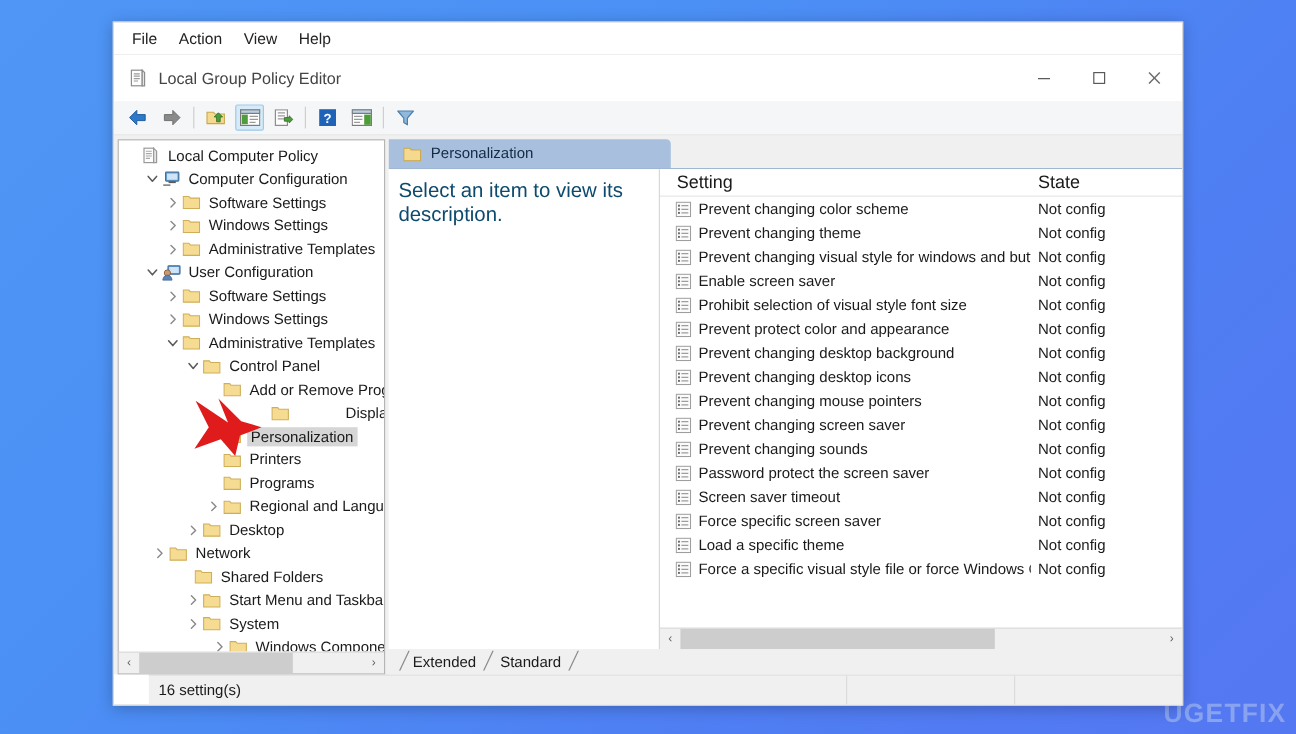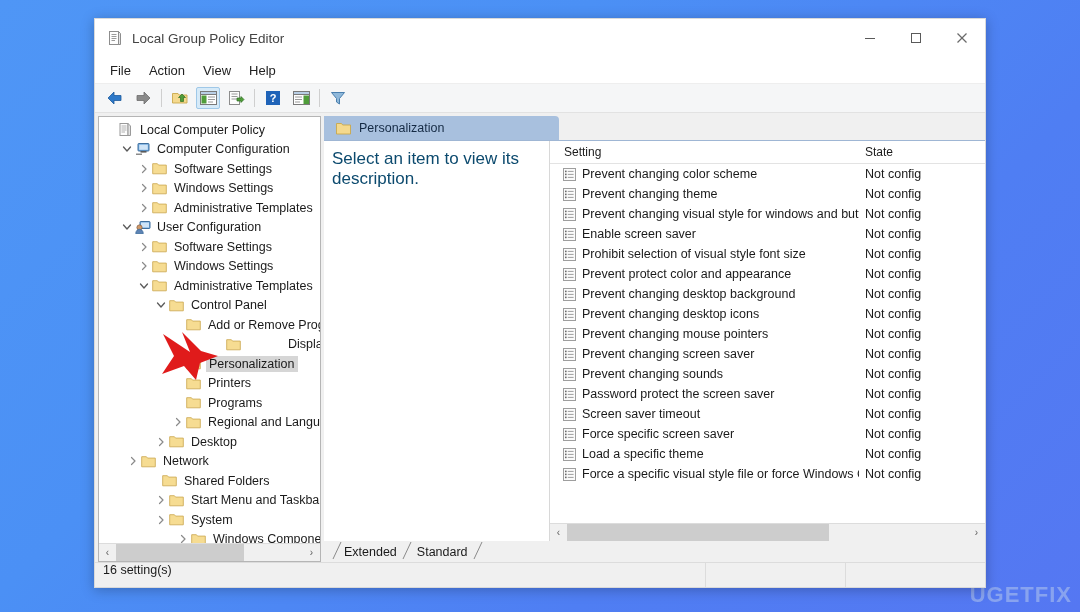--- a/index.html
+++ b/index.html
@@ -220,21 +220,21 @@
   #list-pane {
     flex: 1 1 auto;
     display: flex; flex-direction: column;
     min-width: 0;
     background: #ffffff;
     overflow: hidden;
   }
   #list-header {
     height: 22px;
     display: flex; align-items: center;
-    font-size: 12px; color: #1a1a1a;
+    font-size: 15px; color: #1a1a1a;
     border-bottom: 1px solid #e3e3e3;
     flex: 0 0 auto;
     background: #ffffff;
   }
   #list-header .col-setting { flex: 1 1 auto; padding-left: 14px; }
   #list-header .col-state { width: 120px; flex: 0 0 120px; padding-left: 6px; }
   #list-body {
     flex: 1 1 auto;
     overflow: hidden;
     background: #ffffff;
@@ -281,23 +281,23 @@
   }
   .tab .slash-l { left: -1px; }
   .tab .slash-r { right: -6px; }
   .tab .slash-l svg, .tab .slash-r svg { display:block; }
 
   
   #statusbar {
     height: 24px;
     background: #f0f0f0;
     border-top: 1px solid #dcdcdc;
-    display: flex; 
+    display: flex; align-items: center;
     flex: 0 0 auto;
-    font-size: 12.5px; color: #1a1a1a;
+    font-size: 12.5px; color: #1a1a1a; margin-left: 29px;
   }
   #status-main { flex: 1 1 auto; padding-left: 8px; }
   .status-cell {
     width: 140px; flex: 0 0 140px;
     height: 24px;
     border-left: 1px solid #dcdcdc;
     box-sizing: border-box;
   }
 
   
@@ -310,20 +310,27 @@
   }
 </style>
 </head>
 <body>
 
 <div id="desktop">
 
   <div id="watermark">UGETFIX</div>
 
   <div id="window">
+
+    <div id="menubar">
+      <div class="menu-item">File</div>
+      <div class="menu-item">Action</div>
+      <div class="menu-item">View</div>
+      <div class="menu-item">Help</div>
+    </div>
 
     <div id="titlebar">
       <span class="title-icon">
         <svg width="16" height="16" viewBox="0 0 16 16">
           <rect x="2.5" y="1.5" width="9" height="13" fill="#fdfdfd" stroke="#8d8d8d" stroke-width="1"></rect>
           <path d="M11.5 1.5 L13.5 3.5 L13.5 14.5 L11.5 14.5 Z" fill="#e6e6e6" stroke="#8d8d8d" stroke-width="1"></path>
           <line x1="4.5" y1="4.5" x2="9.5" y2="4.5" stroke="#9a9a9a" stroke-width="1"></line>
           <line x1="4.5" y1="6.5" x2="9.5" y2="6.5" stroke="#9a9a9a" stroke-width="1"></line>
           <line x1="4.5" y1="8.5" x2="9.5" y2="8.5" stroke="#9a9a9a" stroke-width="1"></line>
           <line x1="4.5" y1="10.5" x2="8" y2="10.5" stroke="#9a9a9a" stroke-width="1"></line>
@@ -341,27 +348,20 @@
               <rect x="1.5" y="1.5" width="9" height="9" fill="none" stroke="#5a5a5a" stroke-width="1"></rect>
             </svg>
         </div>
         <div class="winbtn">
           <svg width="12" height="12" viewBox="0 0 12 12">
               <line x1="1.5" y1="1.5" x2="10.5" y2="10.5" stroke="#6a6a6a" stroke-width="1.2"></line>
               <line x1="10.5" y1="1.5" x2="1.5" y2="10.5" stroke="#6a6a6a" stroke-width="1.2"></line>
             </svg>
         </div>
       </div>
-    </div>
-
-    <div id="menubar">
-      <div class="menu-item">File</div>
-      <div class="menu-item">Action</div>
-      <div class="menu-item">View</div>
-      <div class="menu-item">Help</div>
     </div>
 
     <div id="toolbar">
       <div class="tbtn">
         <svg width="18" height="16" viewBox="0 0 18 16">
           <path d="M8 2 L2 8 L8 14 L8 10.5 L15 10.5 L15 5.5 L8 5.5 Z" fill="#2e79c9" stroke="#1d5a9c" stroke-width="0.8" stroke-linejoin="round"></path>
         </svg>
       </div>
       <div class="tbtn">
         <svg width="18" height="16" viewBox="0 0 18 16">

